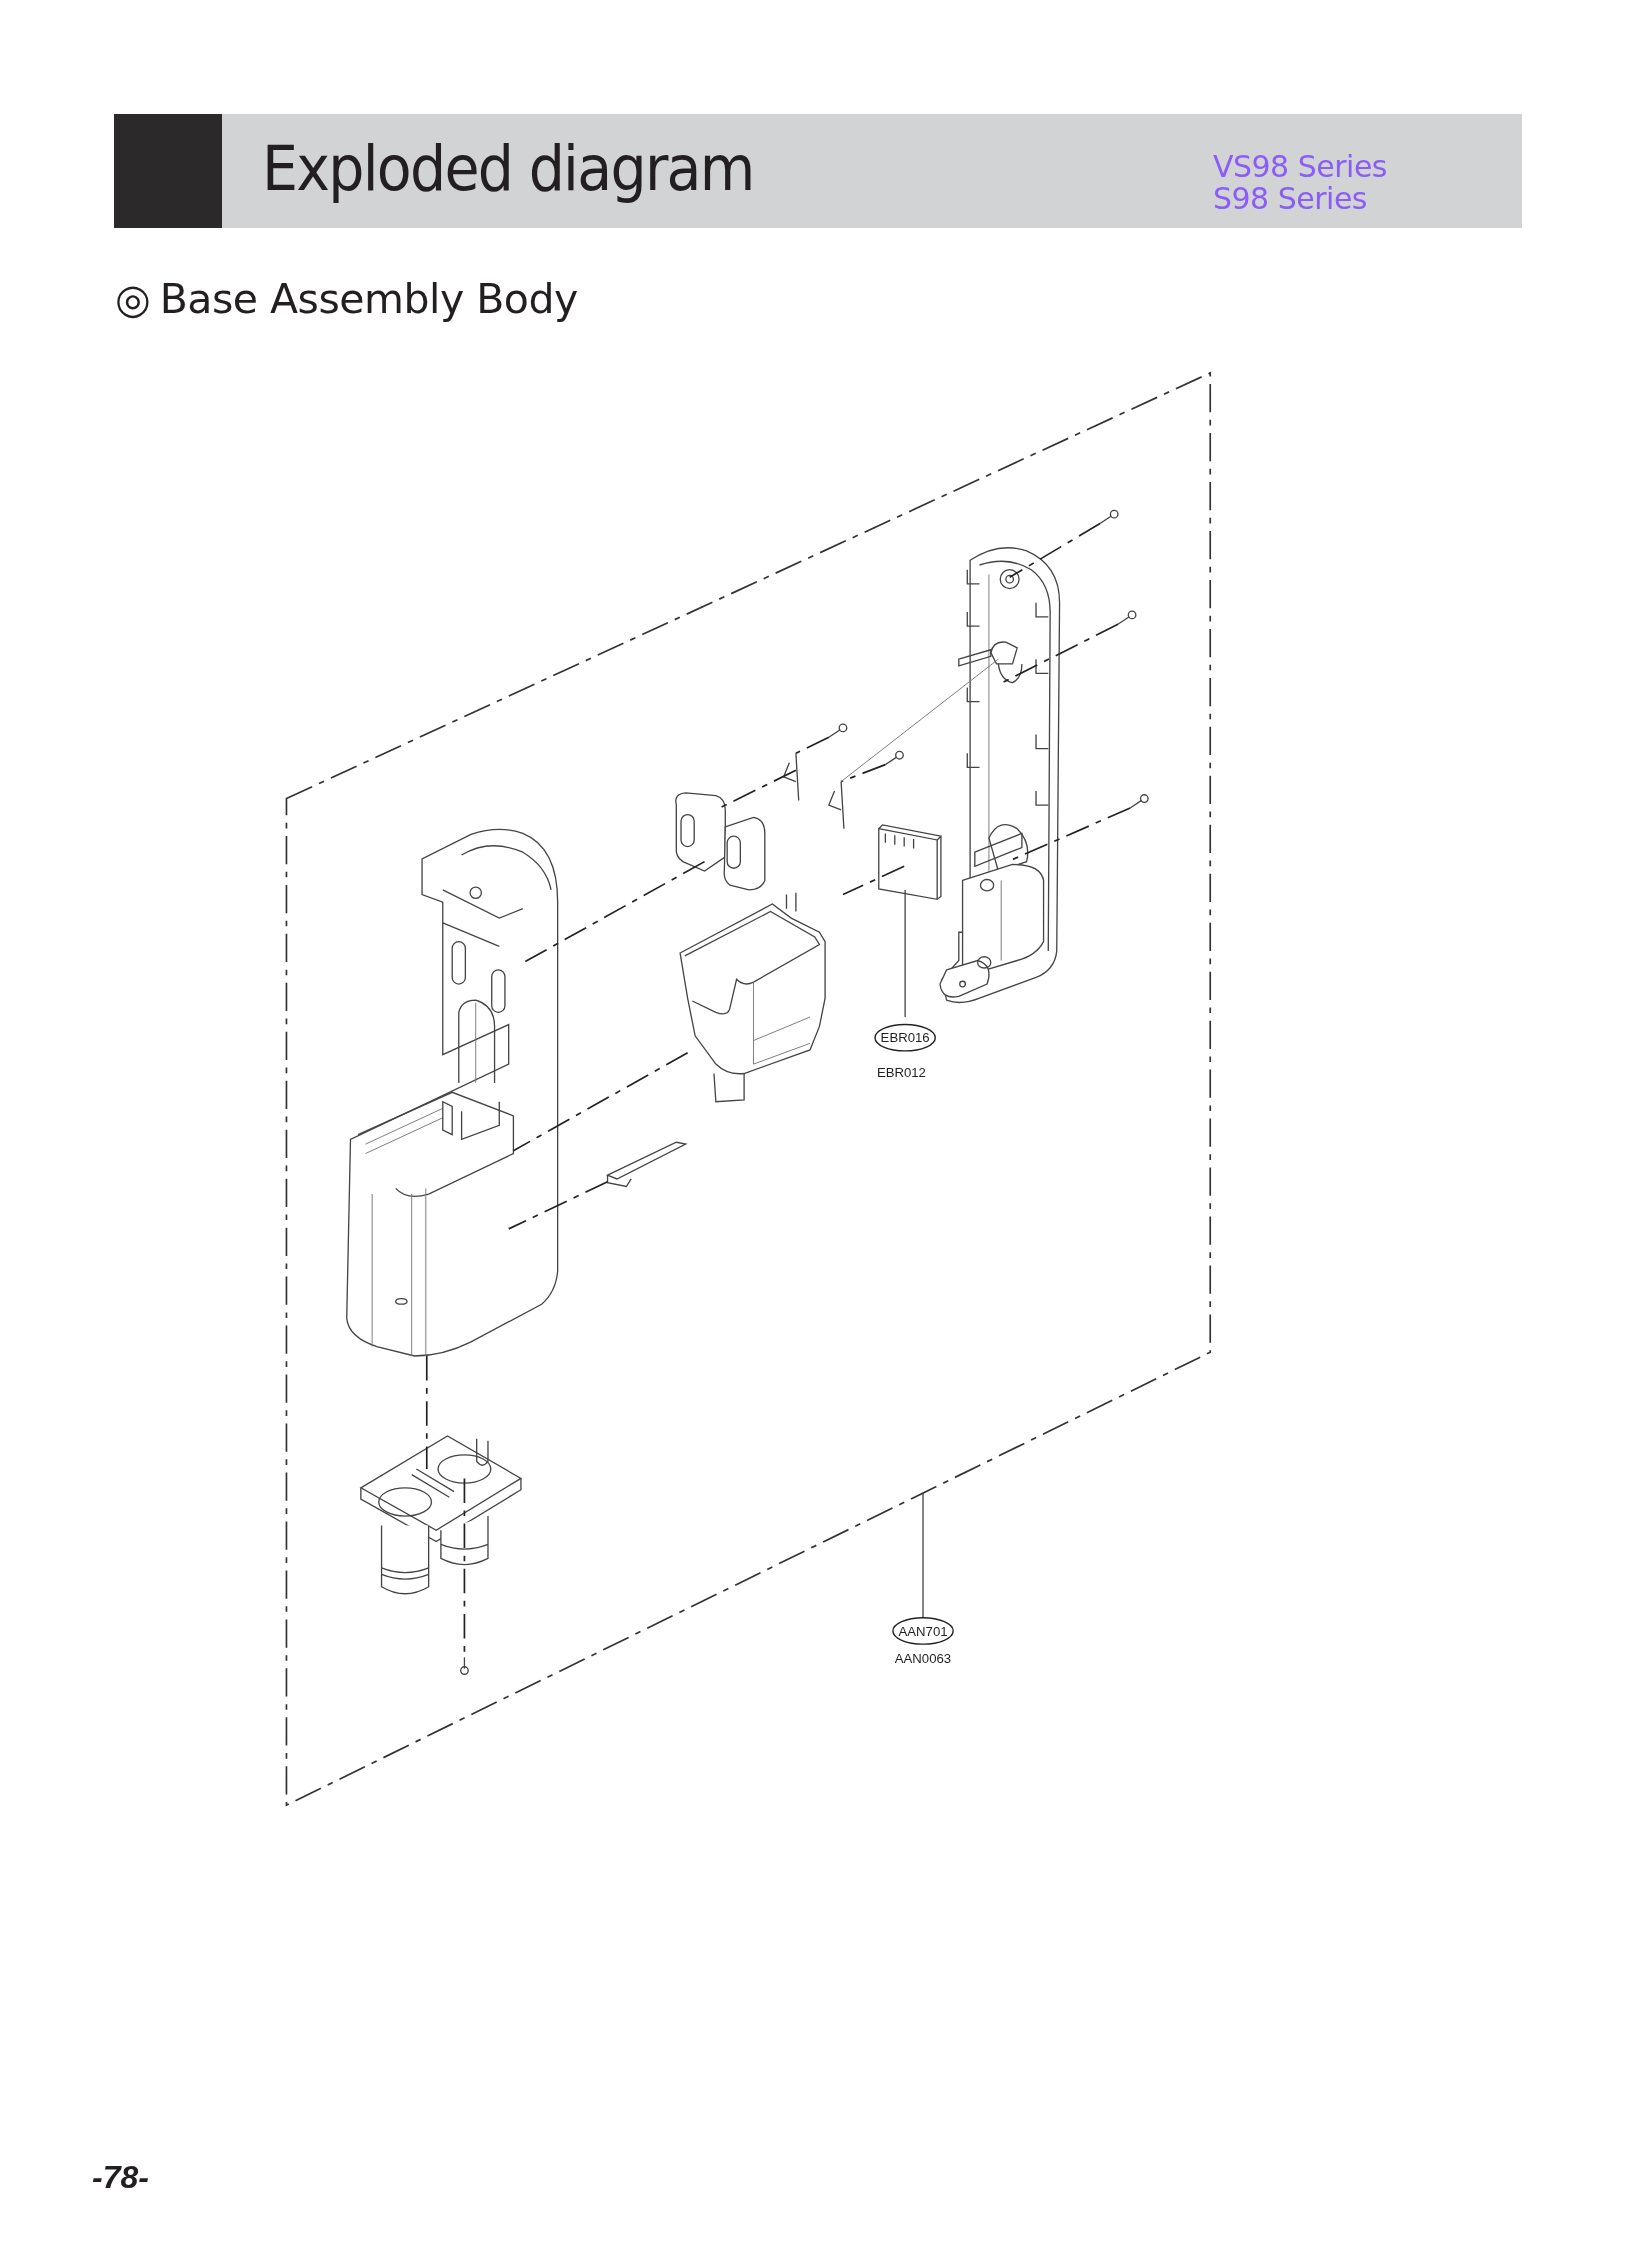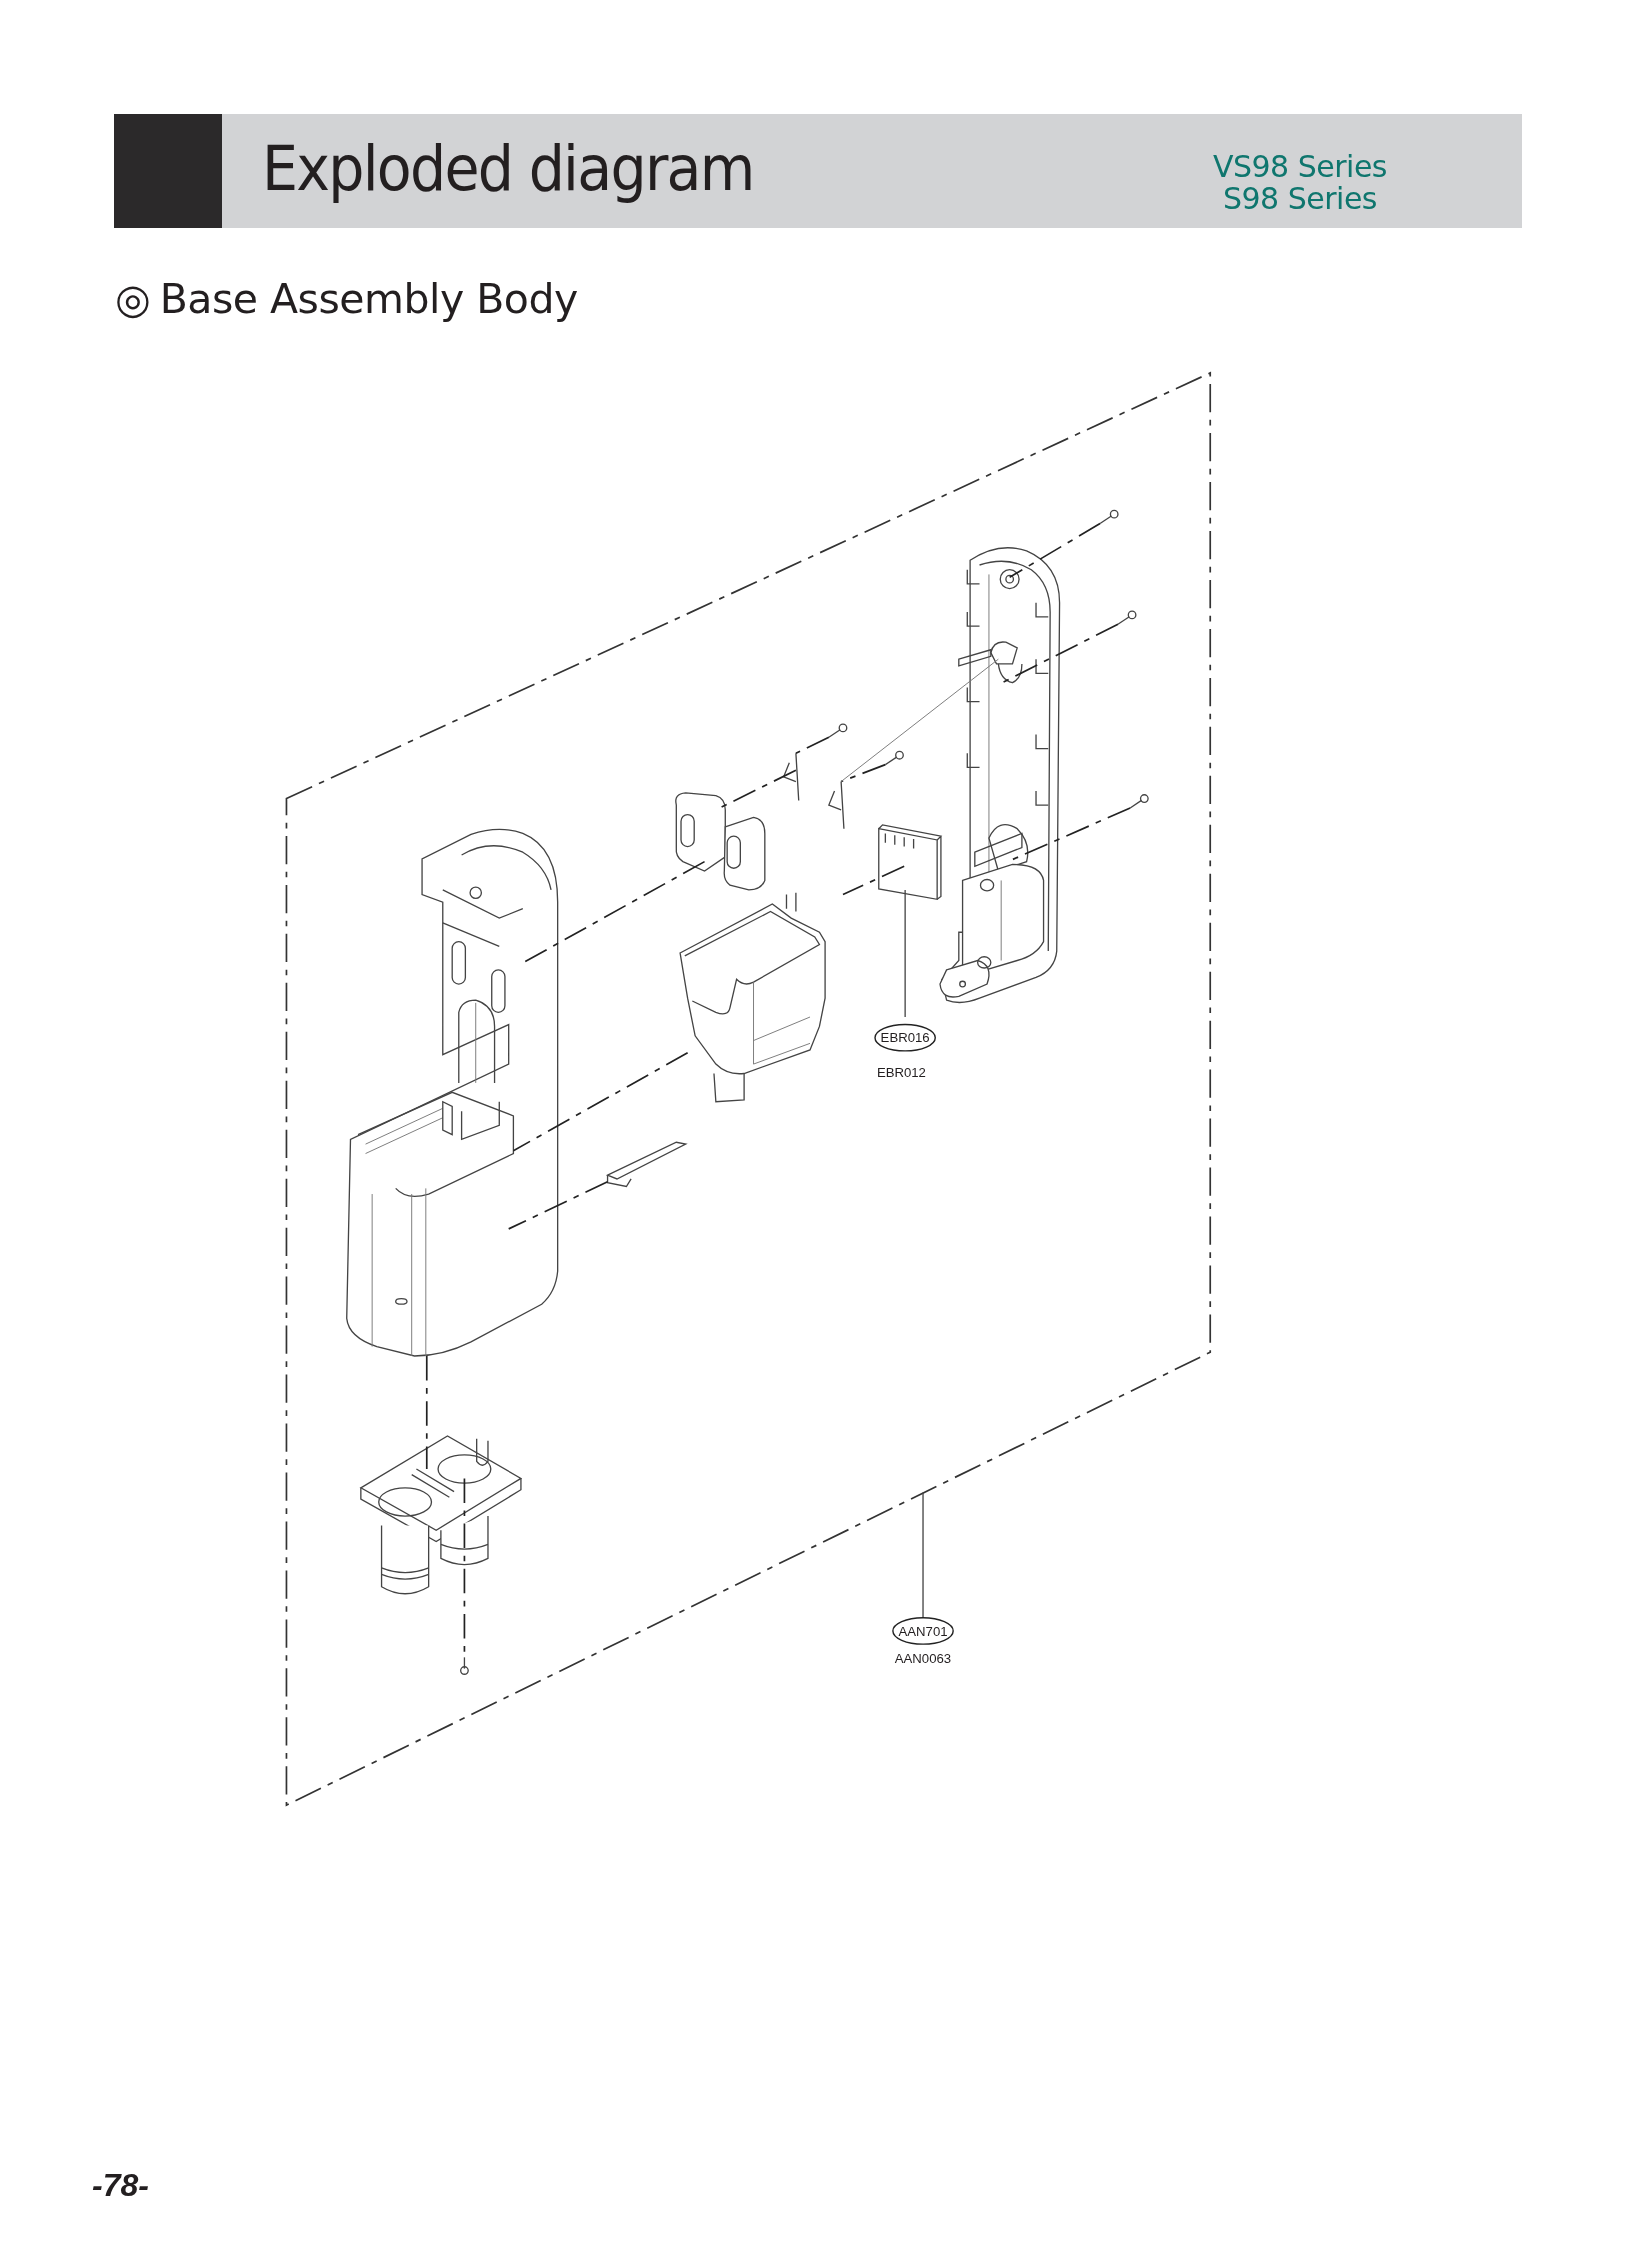--- a/index.html
+++ b/index.html
@@ -2,29 +2,29 @@
 <html style="font-size:15px"><head>
 <meta charset="utf-8">
 <style>
   html, body { margin: 0; padding: 0; background: #ffffff; }
   body { width: 1637px; height: 2260px; position: relative; overflow: hidden;
          font-family: "DejaVu Sans", sans-serif; color: #231f20; }
   .header-dark { position: absolute; left: 114px; top: 114px; width: 108px; height: 114px; background: #2b292a; }
   .header-band { position: absolute; left: 222px; top: 114px; width: 1300px; height: 114px; background: #d2d3d5; }
   .page-title { position: absolute; left: 262px; top: 132px; font-size: 62px; font-weight: normal;
                 letter-spacing: -1.9px; color: #231f20; font-family: "DejaVu Sans", sans-serif; transform: scaleX(0.92); transform-origin: left; }
-  .series { position: absolute; right: 250px; top: 151px; text-align: center; font-size: 30px; line-height: 32px;
-            color: #0f766e; letter-spacing: -0.5px; }
+  .series { position: absolute; right: 250px; top: 151px; text-align: left; font-size: 30px; line-height: 32px;
+            color: #8b5cf6; letter-spacing: -0.5px; }
   .series div { white-space: nowrap; }
   .section-title { position: absolute; left: 115px; top: 275px; font-size: 41px; color: #231f20; letter-spacing: -0.5px; }
   .section-title .bullet { margin-right: 9.4px; }
   .diagram { position: absolute; left: 0; top: 0; width: 1637px; height: 2260px; }
   .callout-text { font-family: "Liberation Sans", sans-serif; font-size: 14px; fill: #231f20; }
   .page-num { position: absolute; left: 92px; top: 2159px; font-size: 32px; font-weight: bold; font-style: italic;
-              font-family: "Liberation Sans", sans-serif; color: #231f20; margin-top: 8px; }
+              font-family: "Liberation Sans", sans-serif; color: #231f20; }
   svg .ln { fill: none; stroke: #444; stroke-width: 1.4; }
   svg .lt { fill: none; stroke: #777; stroke-width: 1; }
   svg .dash { fill: none; stroke: #222; stroke-width: 1.8; stroke-dasharray: 26 8 6 8; }
   svg .frame { fill: none; stroke: #333; stroke-width: 1.8; stroke-dasharray: 30 8 6 8; }
   svg .fillw { fill: #ffffff; stroke: #444; stroke-width: 1.4; }
 </style>
 </head>
 <body>
 
 <div class="header-dark"></div>

